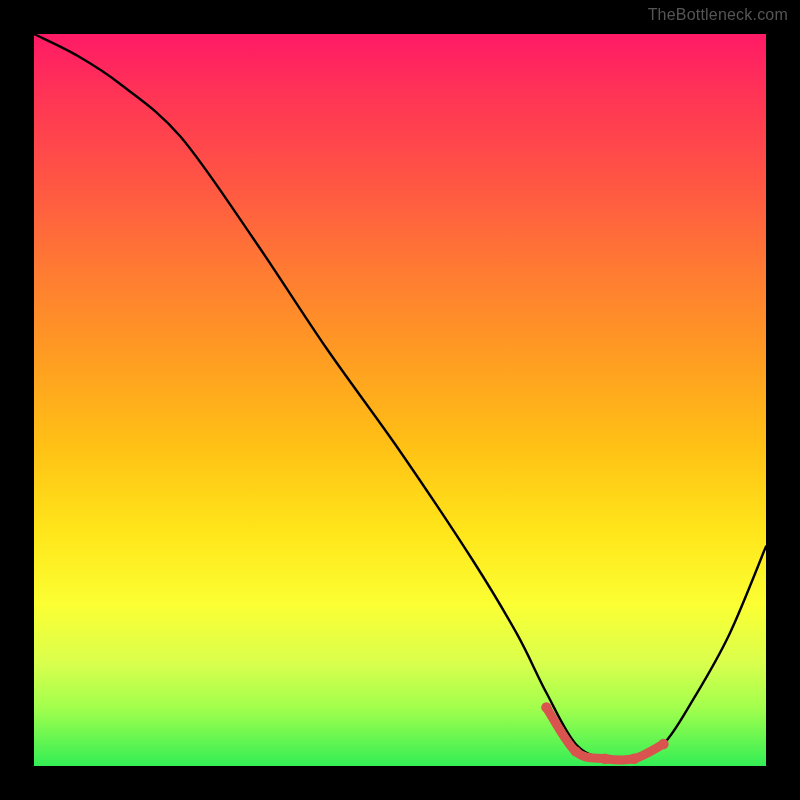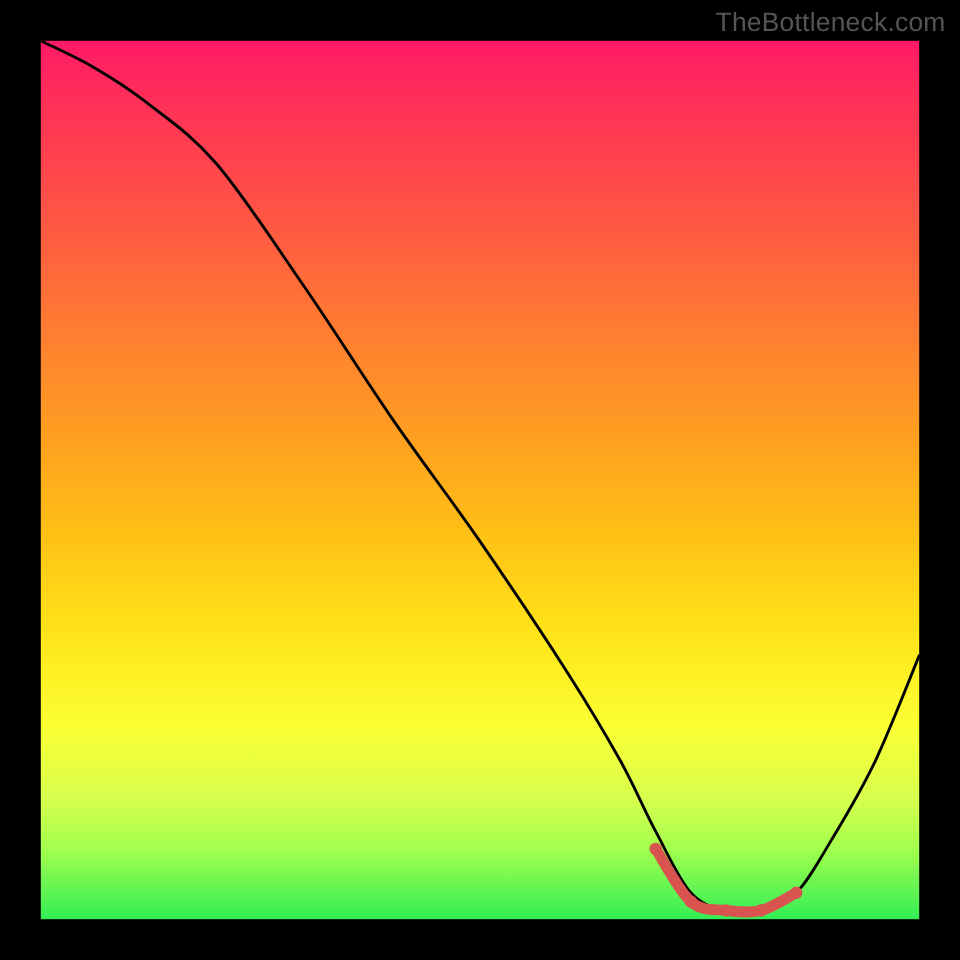--- a/index.html
+++ b/index.html
@@ -37,21 +37,21 @@
       #d9ff4d 86%,
       #a3ff4d 92%,
       #33ee55 100%
     );
   }
   .attribution {
     position: absolute;
     top: 6px;
     right: 12px;
     color: #555555;
-    font-size: 22px;
+    font-size: 16px;
     font-weight: 400;
     letter-spacing: 0.2px;
     user-select: none;
   }
   svg.curve {
     position: absolute;
     left: 0;
     top: 0;
     width: 732px;
     height: 732px;

